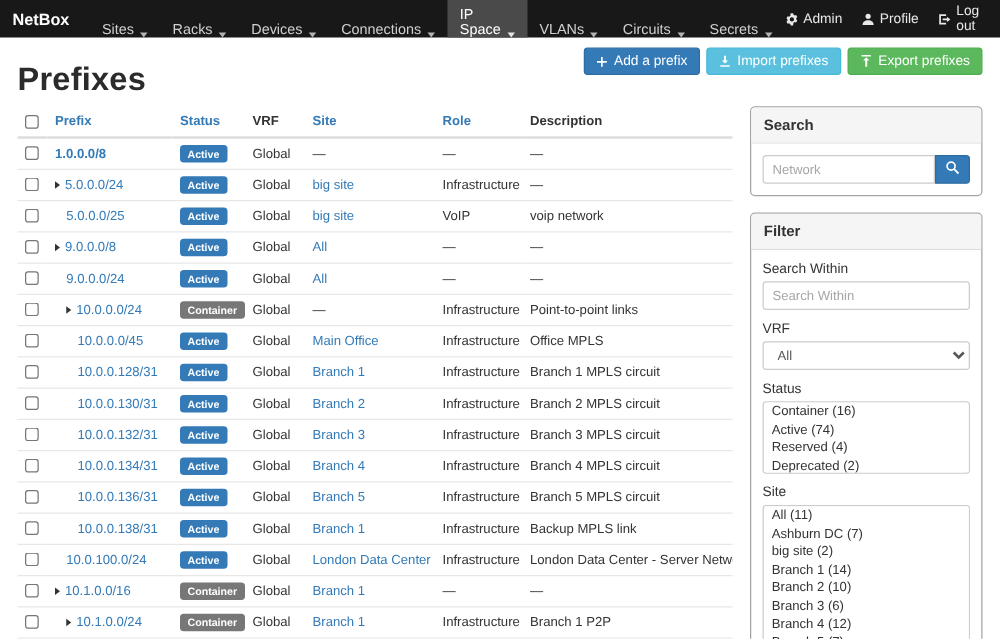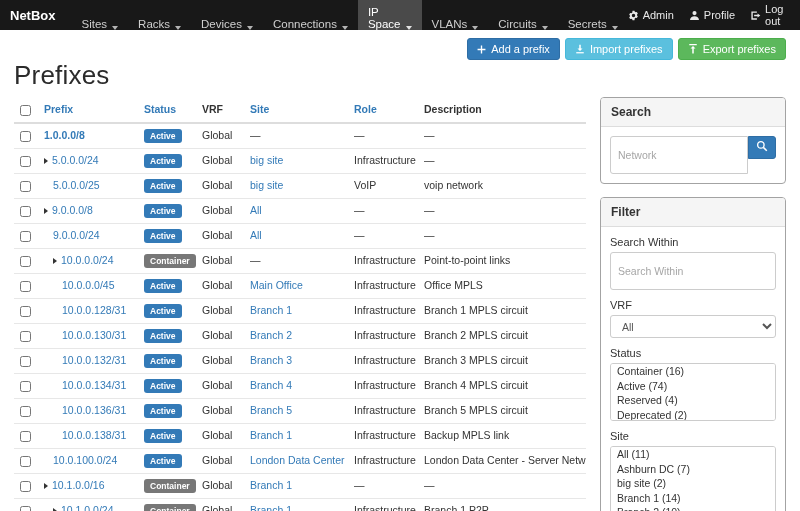--- a/index.html
+++ b/index.html
@@ -15,21 +15,21 @@
   .nav li.active{background:#4a4a4a;color:#fff}
   .caret{width:0;height:0;border-left:3.5px solid transparent;border-right:3.5px solid transparent;
     border-top:4px solid currentColor;margin-left:5px;opacity:.85}
   .nav-right{margin-left:auto;display:flex;align-items:center;gap:15px}
   .nr{display:flex;align-items:center;gap:4px;font-size:11px;color:#e8e8e8;cursor:pointer}
   .nr svg{display:block}
 
   
   .container{padding:6px 14px 0 14px}
   .page-head{display:flex;justify-content:space-between;align-items:flex-start;margin-bottom:6px}
-  h1{font-size:26px;font-weight:400;color:#2b2b2b;margin-top:24px;letter-spacing:.2px}
+  h1{font-size:26px;font-weight:700;color:#2b2b2b;margin-top:12px;letter-spacing:.2px}
   .page-actions{display:flex;gap:5px;margin-top:2px}
   .btn{display:inline-flex;align-items:center;gap:5px;font-size:11px;color:#fff;border:1px solid transparent;
     border-radius:3px;padding:4px 9px;cursor:pointer;font-family:inherit}
   .bicon{display:flex;align-items:center}
 
   
   .content{display:flex;gap:14px;align-items:flex-start}
   .main{flex:1;min-width:0}
   .sidebar{width:186px;flex:none;display:flex;flex-direction:column;gap:13px}
 
@@ -45,21 +45,21 @@
   .badge{display:inline-block;font-size:8.5px;font-weight:bold;color:#fff;padding:2px 6px;border-radius:3px;line-height:10px}
   .expand{display:inline-block;width:0;height:0;border-top:3.5px solid transparent;border-bottom:3.5px solid transparent;
     border-left:4.5px solid #333;margin-right:4px;cursor:pointer}
   .c-desc{color:#333}
 
   
   .panel{border:1px solid #a3a3a3;border-radius:4px;background:#fff}
   .panel-h{background:#f5f5f5;border-bottom:1px solid #ddd;border-radius:3px 3px 0 0;
     padding:7px 10px;font-size:12px;font-weight:bold;color:#333}
   .panel-b{padding:9px}
-  .input{width:100%;height:38px;border:1px solid #ccc;border-radius:3px;padding:0 7px;font-size:10.5px;
+  .input{width:100%;height:23px;border:1px solid #ccc;border-radius:3px;padding:0 7px;font-size:10.5px;
     color:#555;font-family:inherit;background:#fff}
   .input::placeholder{color:#a6a6a6}
   .igroup{display:flex}
   .igroup .input{border-radius:3px 0 0 3px;flex:1;min-width:0}
   .sbtn{width:28px;height:23px;background:#337ab7;border:1px solid #2e6da4;border-radius:0 3px 3px 0;
     display:flex;align-items:center;justify-content:center;cursor:pointer}
   .flabel{font-size:11px;color:#333;margin:9px 0 4px}
   .panel-b .flabel:first-child{margin-top:0}
   select.input{height:23px}
   .listbox{border:1px solid #ccc;border-radius:3px;overflow-y:scroll;background:#fff}

